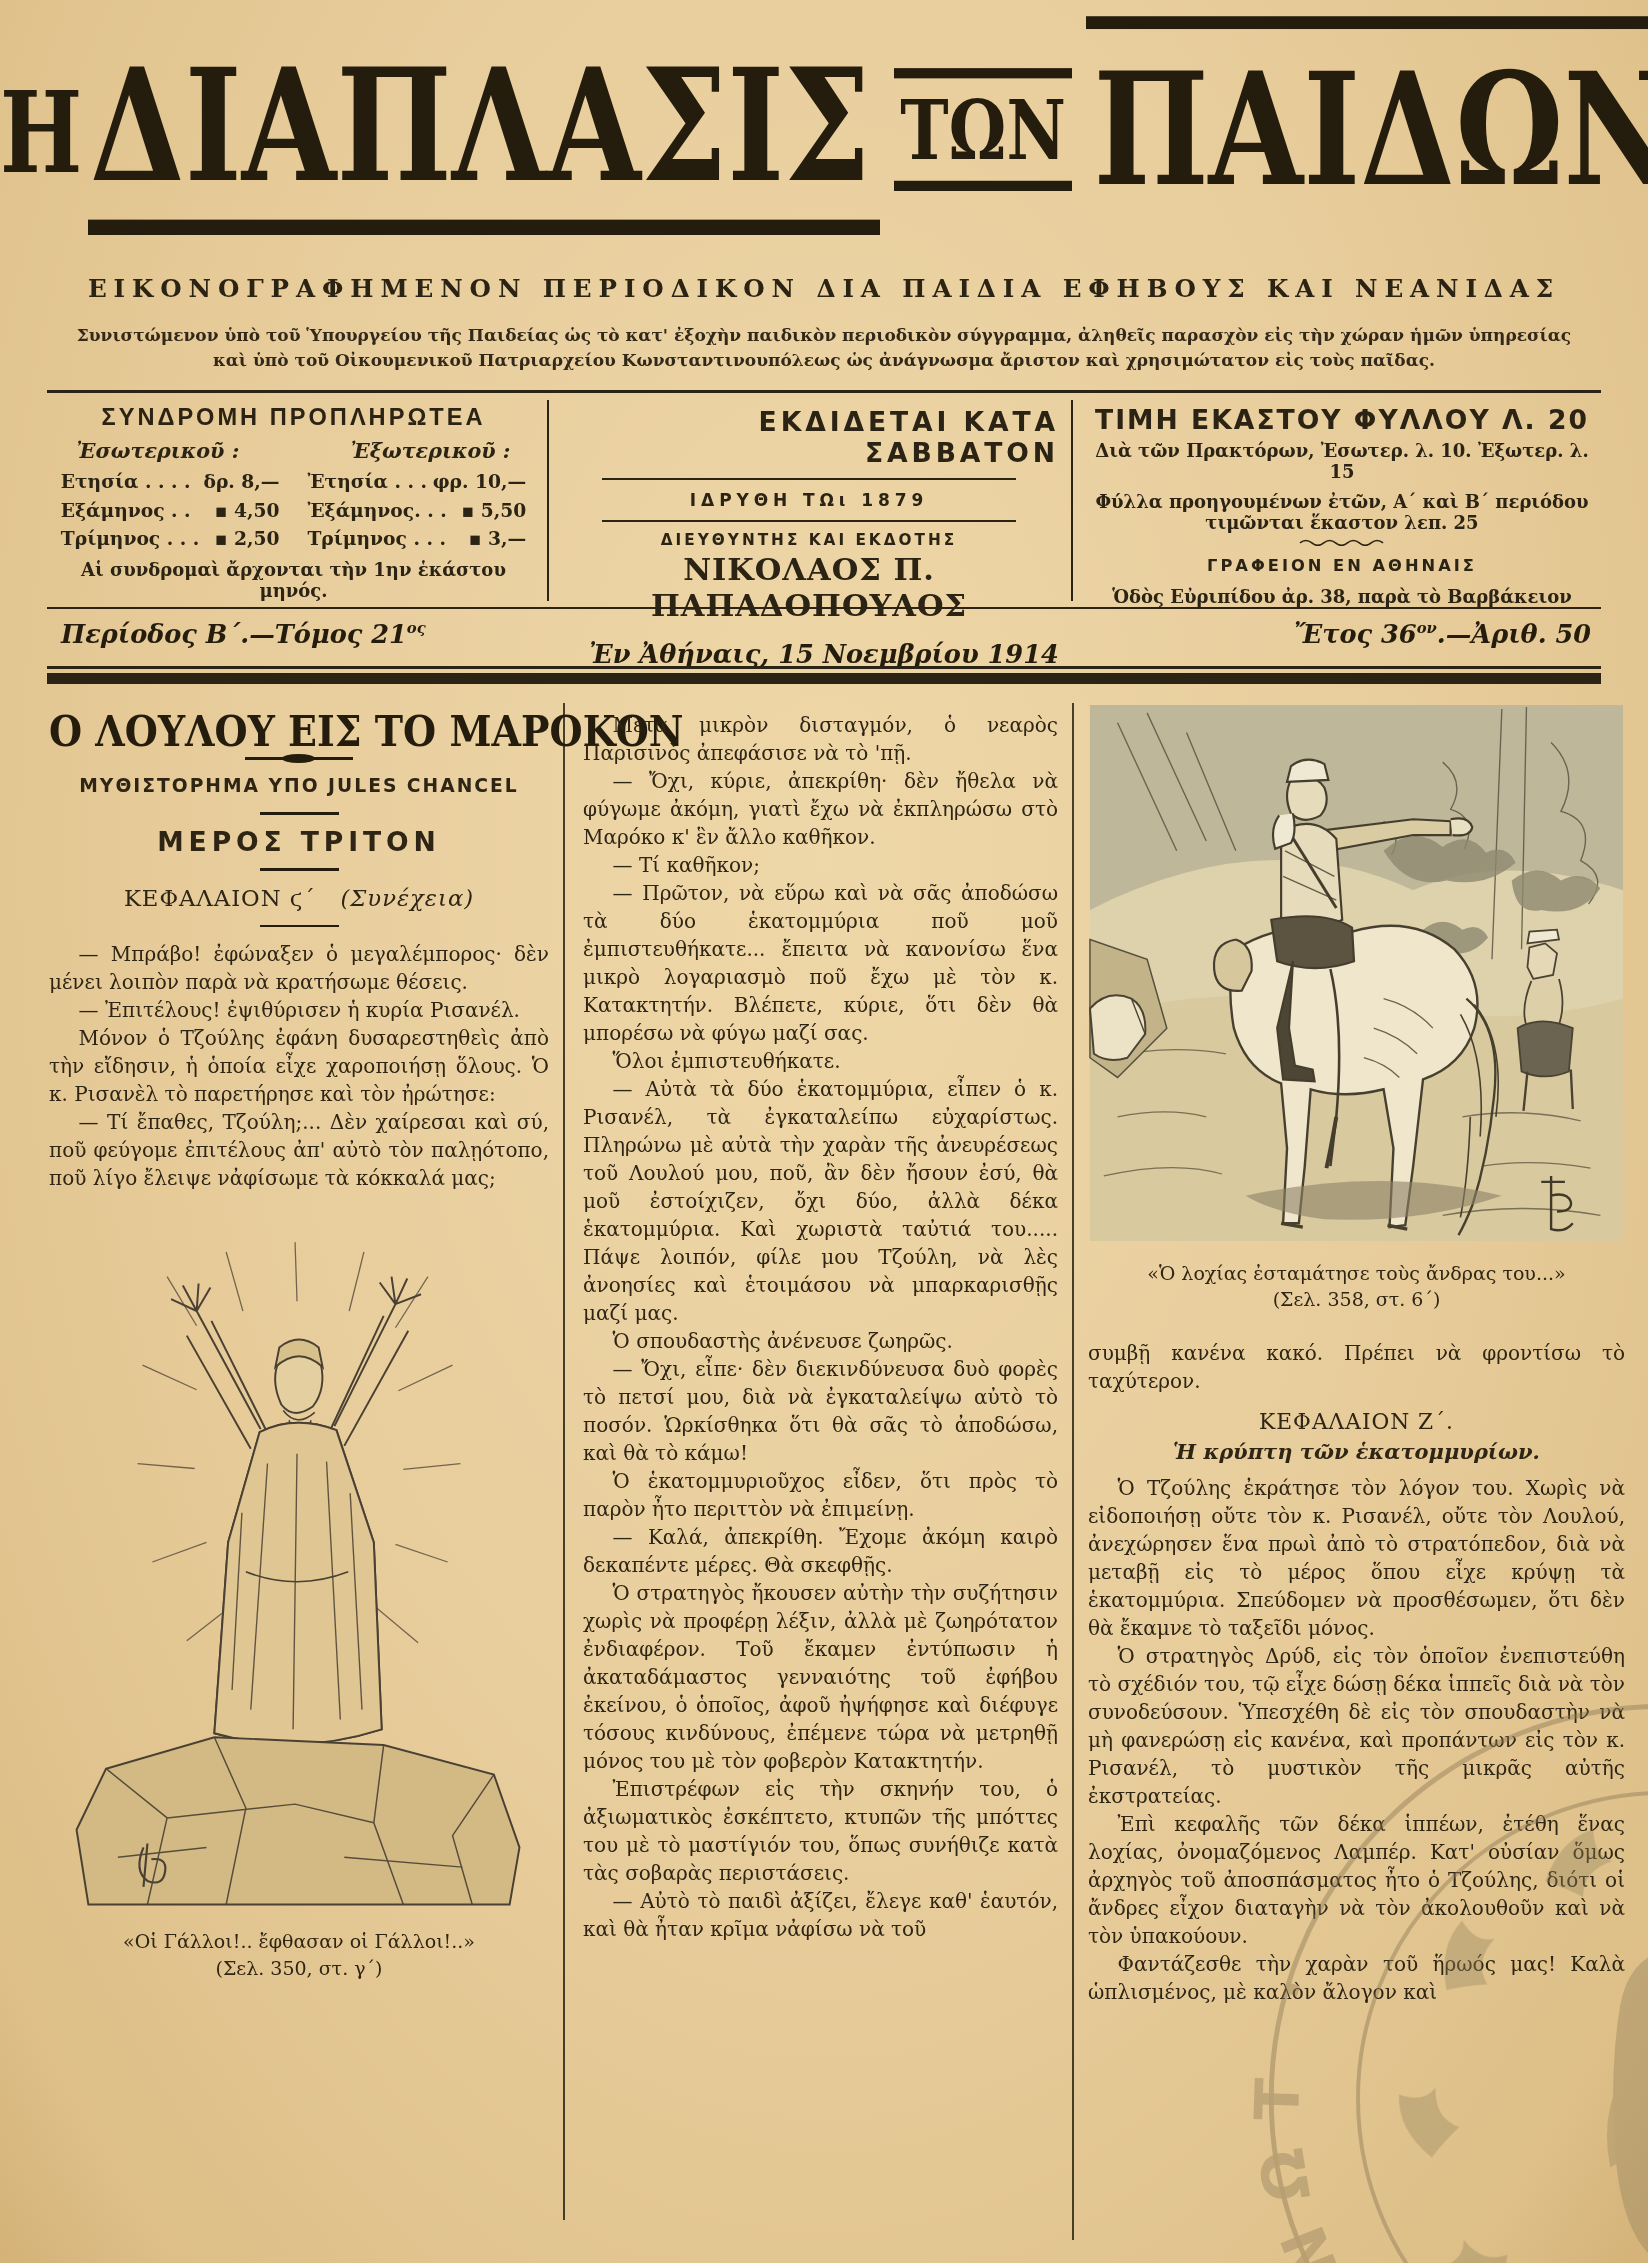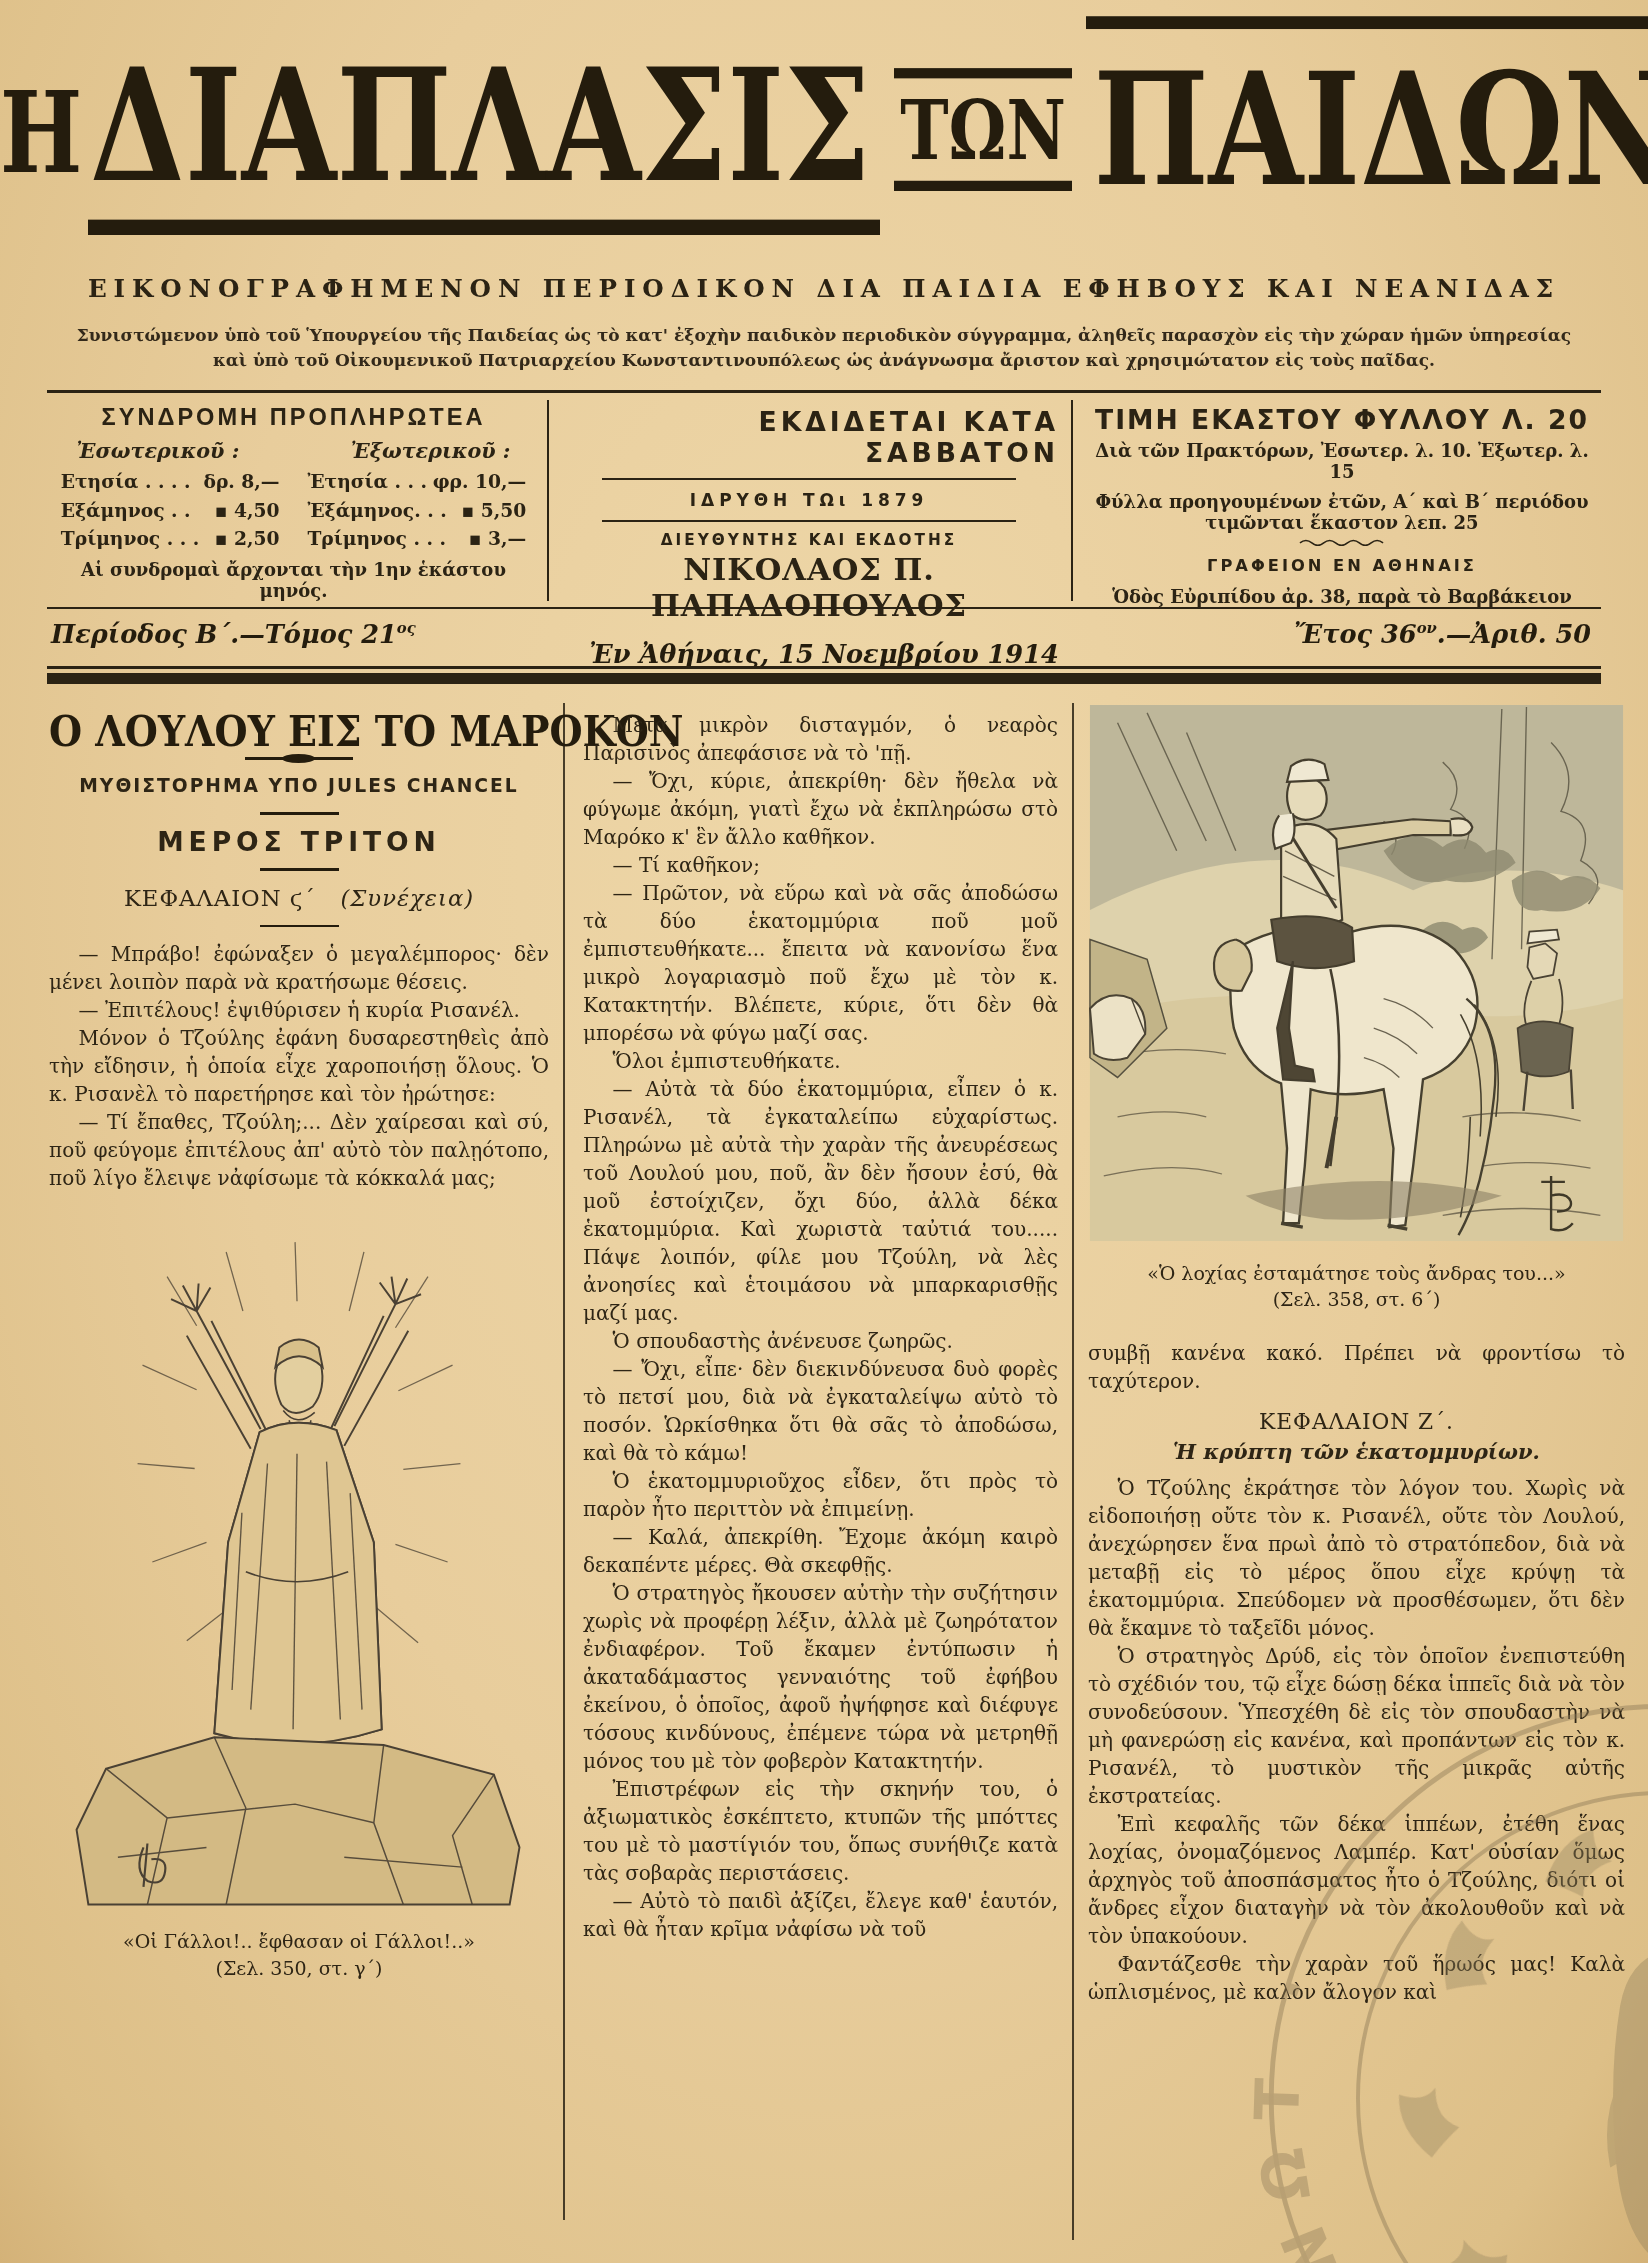--- a/index.html
+++ b/index.html
@@ -42,21 +42,21 @@
   .ib-mid-line2{font-family:"DejaVu Sans",sans-serif;font-weight:bold;font-size:17px;letter-spacing:4.9px;text-align:center;}
   .ib-mid-line3{font-family:"DejaVu Sans",sans-serif;font-weight:bold;font-size:15.3px;letter-spacing:3px;text-align:center;margin-top:5.9px;}
   .ib-mid-line4{font-weight:bold;font-size:30.5px;letter-spacing:1px;text-align:center;margin-top:2px;}
   .ib-right-line1{font-family:"DejaVu Sans",sans-serif;font-weight:bold;font-size:26.6px;letter-spacing:2px;text-align:center;margin-top:7.9px;}
   .ib-right-sm{font-weight:bold;font-size:18px;text-align:center;margin-top:4.9px;}
   .ib-office{font-family:"DejaVu Sans",sans-serif;font-weight:bold;font-size:16.3px;letter-spacing:3px;text-align:center;margin-top:9.9px;}
   .squig{display:block;margin:3.9px auto 0;}
   
   .dateline{position:absolute;left:47px;top:619px;width:1554px;height:39px;
     font-weight:bold;font-style:italic;font-size:25.6px;color:#241c0d;}
-  .dl-left{position:absolute;left:4px;text-align:center;}
+  .dl-left{position:absolute;left:14px;text-align:center;}
   .dl-center{position:absolute;left:0;width:100%;text-align:center;margin-top:20px;}
   .dl-right{position:absolute;right:9.9px;}
   .dl sup{font-size:14.8px;}
   sup{line-height:0;}
   
   .vdiv{position:absolute;width:2px;background:rgba(43,35,20,.85);}
   .col{position:absolute;font-size:20px;line-height:28px;text-align:justify;color:#2e2515;}
   .col p{margin:0;text-indent:29.6px;}
   .col p.noindent{text-indent:0;}
   .a-title{font-size:38px;font-weight:bold;letter-spacing:0px;text-align:center;white-space:nowrap;

